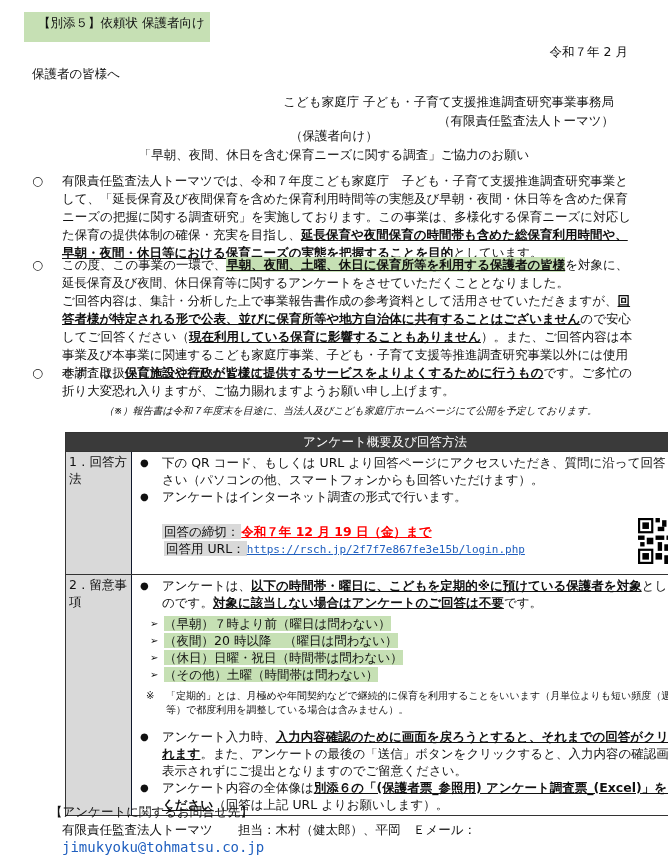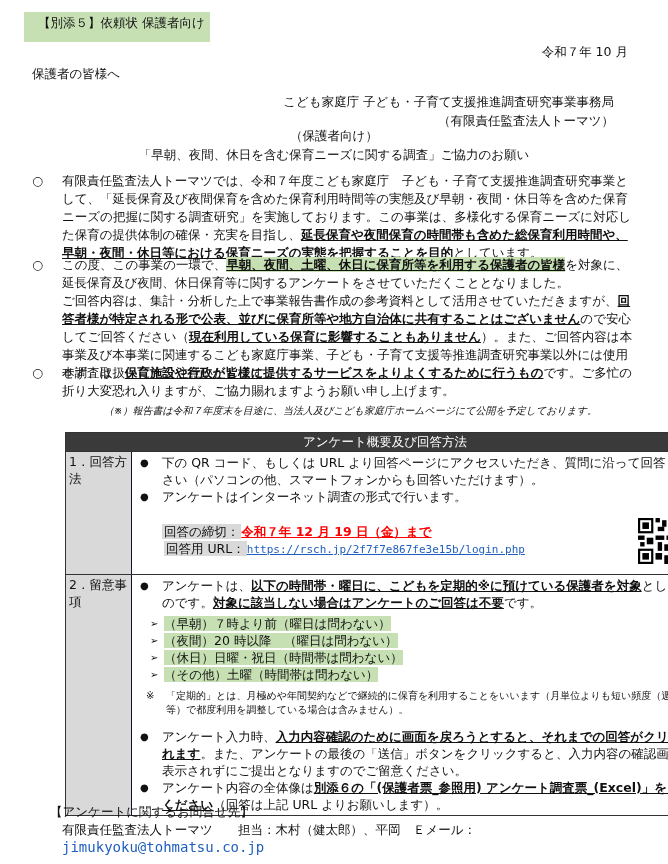--- a/index.html
+++ b/index.html
@@ -40,21 +40,21 @@
   .small-note { font-size: 10px; line-height: 14px; padding-left: 28px; position: relative; margin-top: 6px; }
   .small-note .mark { position: absolute; left: 8px; }
   .contact1 { left: 50px; top: 804px; font-size: 12.5px; }
   .contact2 { left: 62px; top: 822px; font-size: 12.5px; }
   .email { color: #1f5fbf; font-family: "DejaVu Sans Mono", monospace; font-size: 14px; }
 </style>
 </head>
 <body>
 
 <div class="abs tag">【別添５】依頼状 保護者向け</div>
-<div class="abs date">令和７年 10 月</div>
+<div class="abs date">令和７年 2 月</div>
 <div class="abs salutation">保護者の皆様へ</div>
 <div class="abs sender1">こども家庭庁 子ども・子育て支援推進調査研究事業事務局</div>
 <div class="abs sender2">（有限責任監査法人トーマツ）</div>
 <div class="abs title1">（保護者向け）</div>
 <div class="abs title2">「早朝、夜間、休日を含む保育ニーズに関する調査」ご協力のお願い</div>
 
 <div class="abs para" style="top:172px;">
   <span class="bullet">○</span>
   <div class="txt"><span>有限責任監査法人トーマツでは、令和７年度こども家庭庁　子ども・子育て支援推進調査研究事業として、「延長保育及び夜間保育を含めた保育利用時間等の実態及び早朝・夜間・休日等を含めた保育ニーズの把握に関する調査研究」を実施しております。この事業は、多様化する保育ニーズに対応した保育の提供体制の確保・充実を目指し、</span><span class="ul">延長保育や夜間保育の時間帯も含めた総保育利用時間や、早朝・夜間・休日等における保育ニーズの実態を把握することを目的</span><span>としています。</span></div>
 </div>

